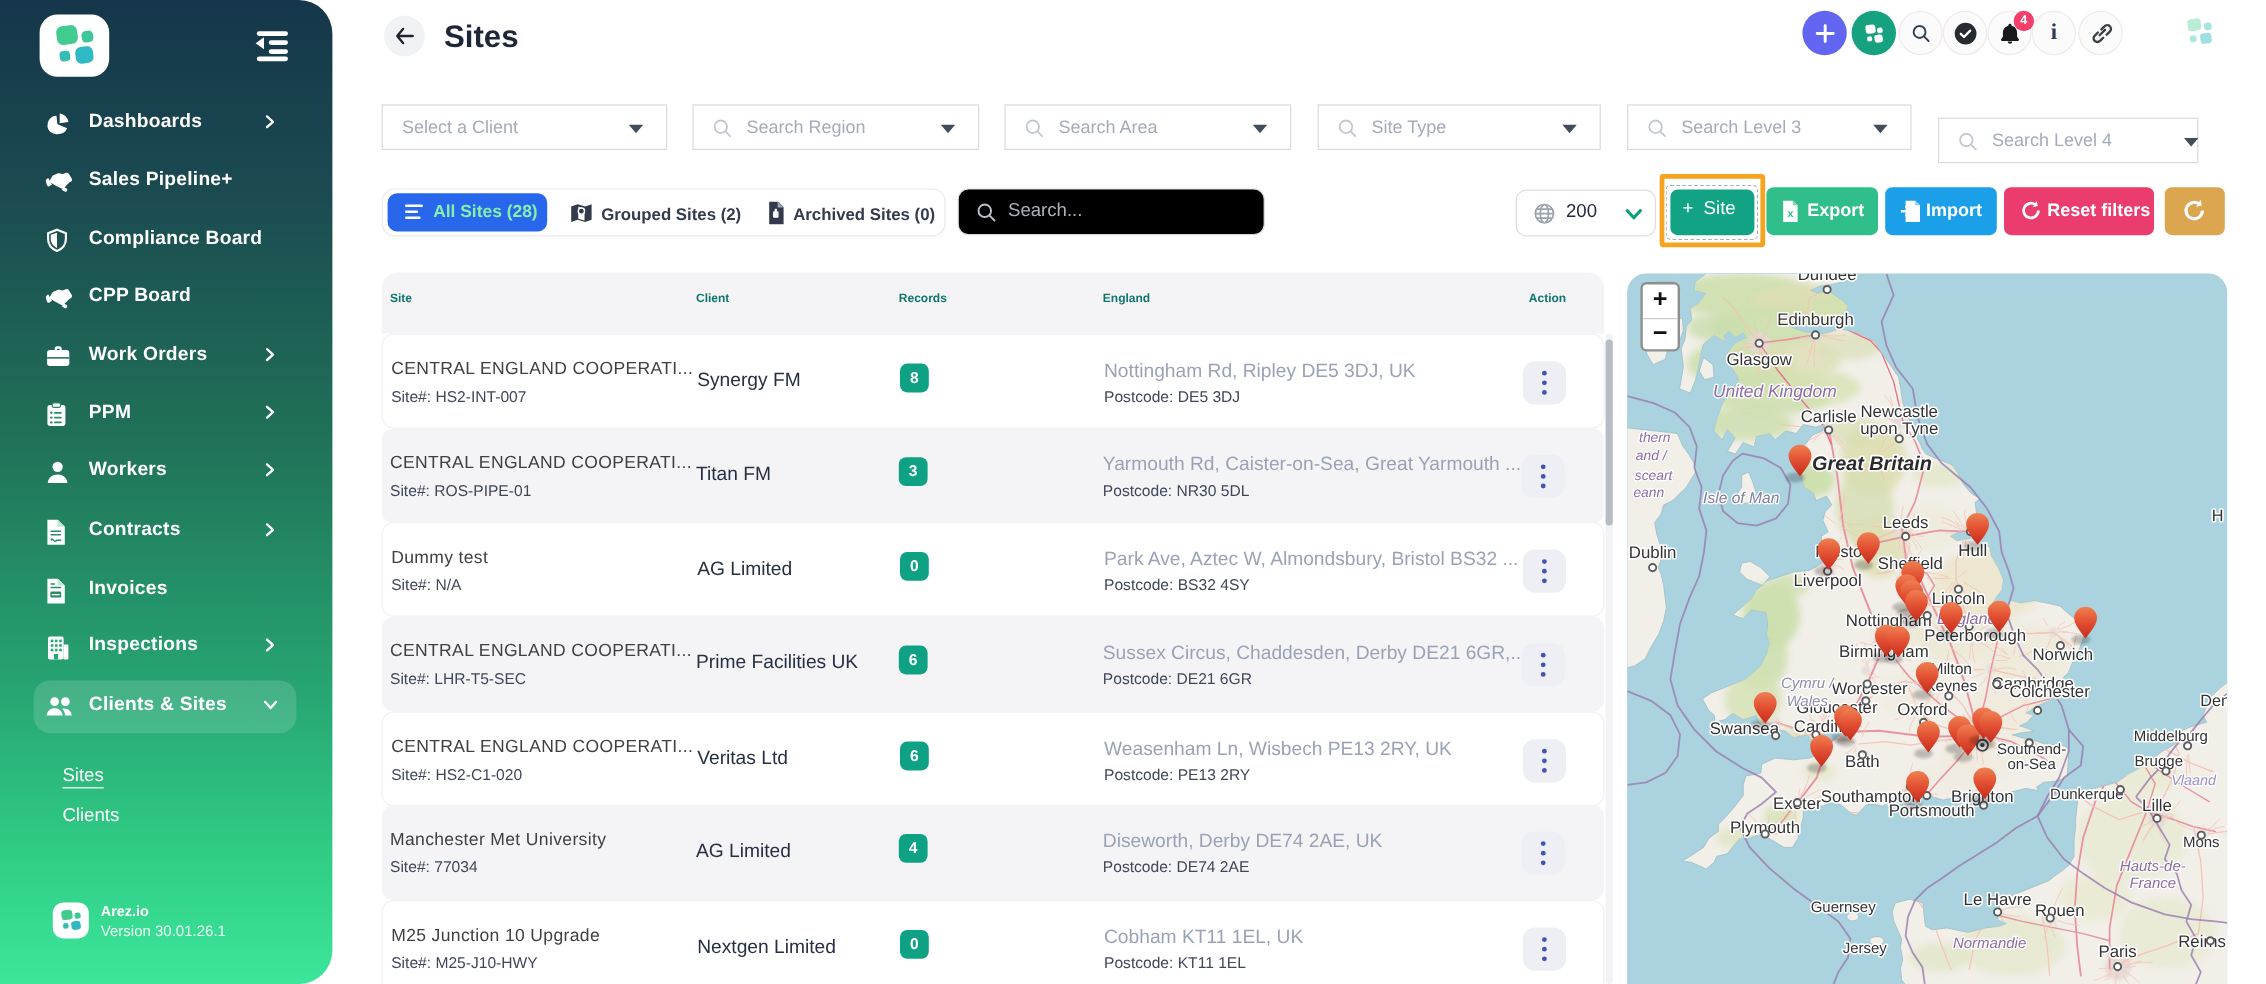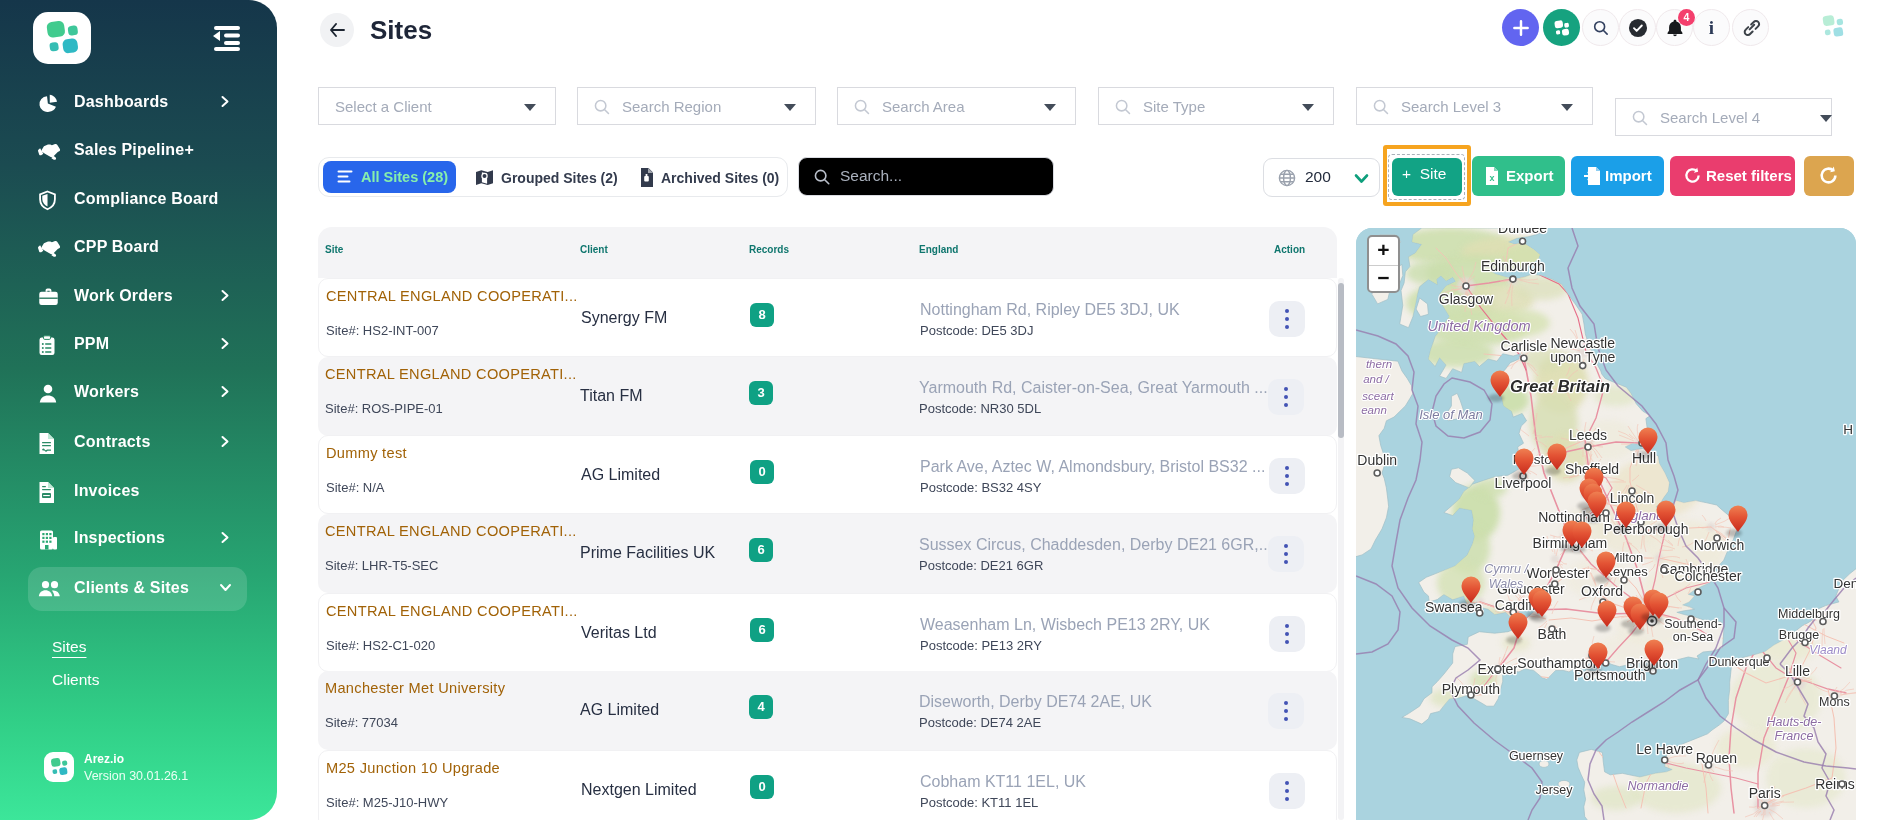--- a/index.html
+++ b/index.html
@@ -47,21 +47,21 @@
 #btnImport { left:1571px; width:93px; background:#1b9fe8; }
 #btnReset { left:1670px; width:125px; background:#ea3d6e; }
 #btnRefresh { left:1804px; width:50px; background:#dca54f; }
 
 #tablewrap { position:absolute; left:318px; top:227px; width:1026px; height:593px; }
 #thead { position:absolute; left:0; top:0; width:1019px; height:51px; background:#f4f4f6; border-radius:14px 14px 0 0; }
 .th { position:absolute; top:17px; font-size:10px; font-weight:700; color:#0f766e; }
 .row { position:absolute; left:0; width:1019px; height:79px; }
 .row.alt { background:#f4f4f6; border-radius:10px; }
 .row.wht { background:#fff; border:1px solid #f1f1f3; border-radius:10px; }
-.sname { position:absolute; left:7px; top:9px; font-size:14.6px; color:#a16207; width:258px; white-space:nowrap; overflow:hidden; letter-spacing:.3px; }
+.sname { position:absolute; left:7px; top:21px; font-size:14.6px; color:#404040; width:258px; white-space:nowrap; overflow:hidden; letter-spacing:.3px; }
 .snum  { position:absolute; left:7px; top:44px; font-size:13px; color:#3f4759; }
 .cname { position:absolute; left:262px; top:30px; font-size:16px; color:#272f42; }
 .badge { position:absolute; left:431px; top:24px; width:24px; height:24px; background:#0fa184; border-radius:6px; color:#fff; font-size:13px; font-weight:700; text-align:center; line-height:24px; }
 .addr1 { position:absolute; left:601px; top:22px; font-size:16px; color:#9aa3b6; }
 .addr2 { position:absolute; left:601px; top:44px; font-size:13px; color:#3f4759; }
 .dots  { position:absolute; left:950px; top:22px; width:36px; height:36px; background:#edeff4; border-radius:10px; }
 .dots i { position:absolute; left:16px; width:4px; height:4px; background:#4353b4; border-radius:50%; }
 #vsb { position:absolute; left:1020px; top:51px; width:6px; height:542px; background:#f3f3f5; border-radius:3px; }
 #vsbthumb { position:absolute; left:1020px; top:56px; width:6px; height:155px; background:#b8bcc4; border-radius:3px; }
 

